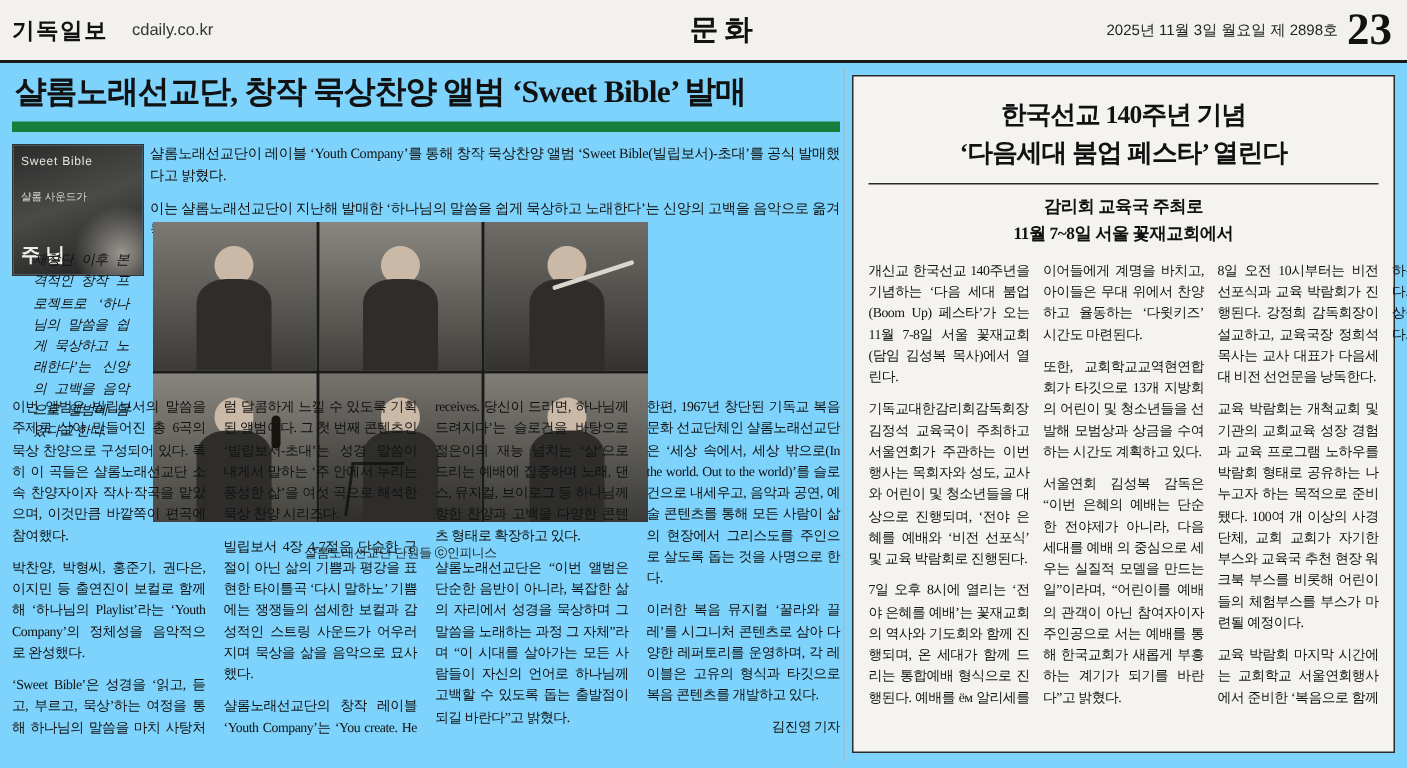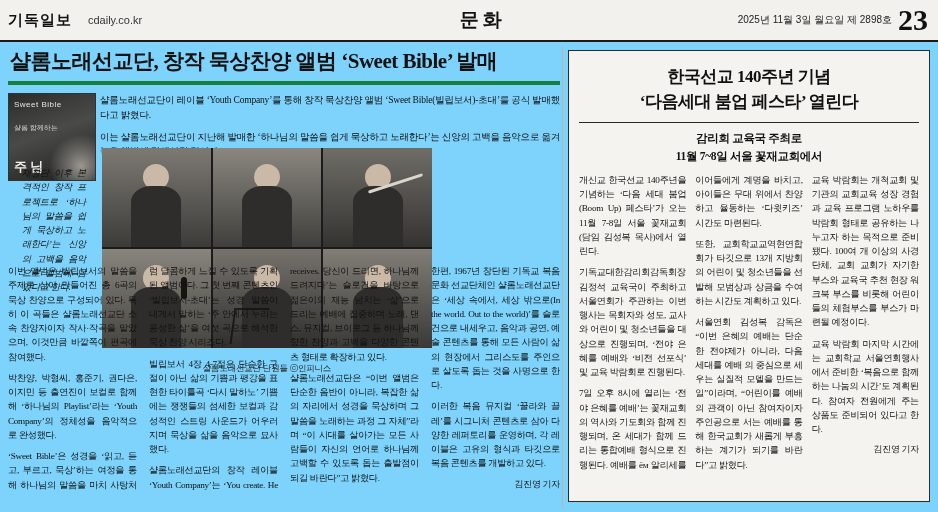--- a/index.html
+++ b/index.html
@@ -64,21 +64,21 @@
   .vrule{
     position:absolute;left:562px;top:4px;width:1px;height:462px;
     background:#b9b6ae;
   }
 
   
   .headline{
     font-size:21px;font-weight:bold;line-height:1.3;
     letter-spacing:-0.5px;
     padding:6px 2px 6px 2px;
-    border-bottom:4px solid #15803d;
+    border-bottom:7px solid #15803d;
     margin-bottom:8px;
   }
 
   
   .media-row{
     display:flex;gap:6px;margin-bottom:20px;
   }
   .album-col{width:86px;}
   .album-art{
     width:86px;height:86px;
@@ -236,21 +236,21 @@
 
     <div class="left-pane">
 
       <div class="headline">샬롬노래선교단, 창작 묵상찬양 앨범 ‘Sweet Bible’ 발매</div>
 
       <div class="media-row">
         <div class="album-col">
           <div class="album-art">
             <div class="aa-title">Sweet Bible</div>
             <div class="aa-sub">샬롬
-함께하는</div>
+사운드가</div>
             <div class="aa-big">주
 님</div>
             <div class="aa-glow"></div>
           </div>
         </div>
 
         <div class="lead-col">
           <p style="margin:0 0 7px 0;">샬롬노래선교단이 레이블 ‘Youth Company’를 통해 창작 묵상찬양 앨범 ‘Sweet Bible(빌립보서)-초대’를 공식 발매했다고 밝혔다.</p>
           <p style="margin:0;">이는 샬롬노래선교단이 지난해 발매한 ‘하나님의 말씀을 쉽게 묵상하고 노래한다’는 신앙의 고백을 음악으로 옮겨놓은 앨범에 탄생시킨 것이다.</p>
         </div>
@@ -323,20 +323,21 @@
         <div>감리회 교육국 주최로</div>
         <div>11월 7~8일 서울 꽃재교회에서</div>
       </div>
 
       <div class="box-cols">
         <p>개신교 한국선교 140주년을 기념하는 ‘다음 세대 붐업(Boom Up) 페스타’가 오는 11월 7-8일 서울 꽃재교회(담임 김성복 목사)에서 열린다.</p>
         <p>기독교대한감리회감독회장 김정석 교육국이 주최하고 서울연회가 주관하는 이번 행사는 목회자와 성도, 교사와 어린이 및 청소년들을 대상으로 진행되며, ‘전야 은혜를 예배와 ‘비전 선포식’ 및 교육 박람회로 진행된다.</p>
         <p>7일 오후 8시에 열리는 ‘전야 은혜를 예배’는 꽃재교회의 역사와 기도회와 함께 진행되며, 온 세대가 함께 드리는 통합예배 형식으로 진행된다. 예배를 ём 알리세를 이어들에게 계명을 바치고, 아이들은 무대 위에서 찬양하고 율동하는 ‘다윗키즈’ 시간도 마련된다.</p>
         <p>또한, 교회학교교역현연합회가 타깃으로 13개 지방회의 어린이 및 청소년들을 선발해 모범상과 상금을 수여하는 시간도 계획하고 있다.</p>
         <p>서울연회 김성복 감독은 “이번 은혜의 예배는 단순한 전야제가 아니라, 다음 세대를 예배 의 중심으로 세우는 실질적 모델을 만드는 일”이라며, “어린이를 예배의 관객이 아닌 참여자이자 주인공으로 서는 예배를 통해 한국교회가 새롭게 부흥하는 계기가 되기를 바란다”고 밝혔다.</p>
+        <p>8일 오전 10시부터는 비전 선포식과 교육 박람회가 진행된다. 강정희 감독회장이 설교하고, 교육국장 정희석 목사는 교사 대표가 다음세대 비전 선언문을 낭독한다.</p>
         <p>교육 박람회는 개척교회 및 기관의 교회교육 성장 경험과 교육 프로그램 노하우를 박람회 형태로 공유하는 나누고자 하는 목적으로 준비됐다. 100여 개 이상의 사경단체, 교회 교회가 자기한 부스와 교육국 추천 현장 워크북 부스를 비롯해 어린이들의 체험부스를 부스가 마련될 예정이다.</p>
         <p>교육 박람회 마지막 시간에는 교회학교 서울연회행사에서 준비한 ‘복음으로 함께하는 나눔의 시간’도 계획된다. 참여자 전원에게 주는 상품도 준비되어 있다고 한다.</p>
         <p class="box-byline">김진영 기자</p>
       </div>
     </div>
 
   </div>
 </div>
 
 </body></html>

